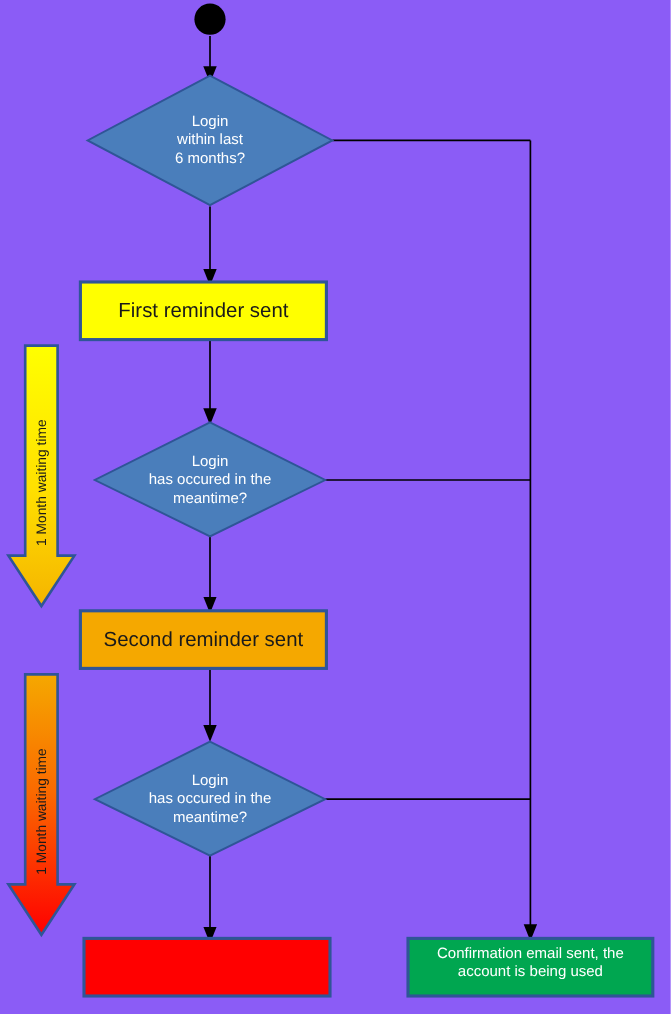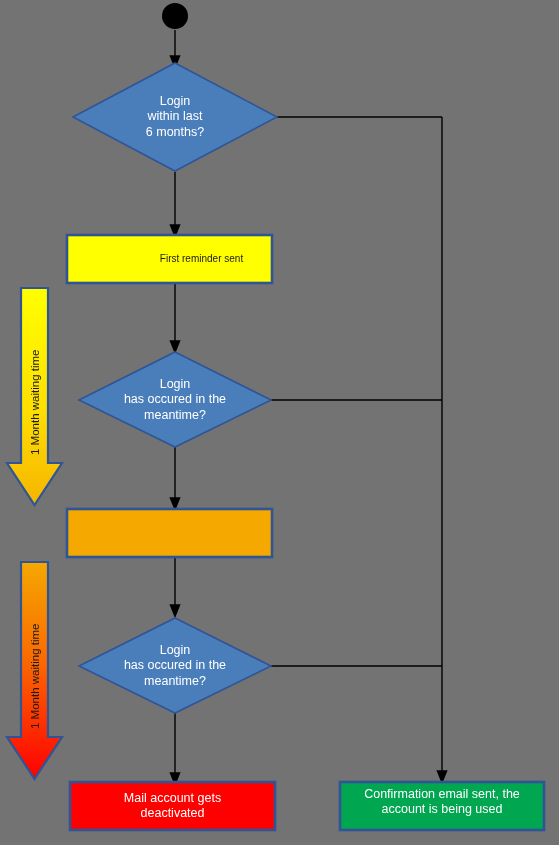--- a/index.html
+++ b/index.html
@@ -7,21 +7,21 @@
     padding: 0;
     background: #ffffff;
   }
   body {
     font-family: "Liberation Sans", sans-serif;
   }
   #canvas {
     position: relative;
     width: 559px;
     height: 845px;
-    background: #737373;
+    background: #8b5cf6;
     overflow: hidden;
   }
   svg.layer {
     position: absolute;
     left: 0;
     top: 0;
     width: 559px;
     height: 845px;
   }
   .node-label {
@@ -32,23 +32,22 @@
     text-align: center;
     line-height: 1.22;
     pointer-events: none;
     white-space: pre-line;
   }
   .diamond-label {
     font-size: 12.5px;
     color: #ffffff;
   }
   .box-label-dark {
-    font-size: 10px;
+    font-size: 17px;
     color: #1a1a1a;
-    margin-left: 32px;
   }
   .box-label-light {
     font-size: 12.5px;
     color: #ffffff;
   }
   .vtext {
     position: absolute;
     font-size: 11.5px;
     color: #1a1a1a;
     white-space: nowrap;
@@ -121,27 +120,26 @@
   <div class="node-label diamond-label" style="left:85px; top:70px; width:180px; height:94px;">Login
 within last
 6 months?</div>
 
   <div class="node-label box-label-dark" style="left:69px; top:237px; width:201px; height:44px;">First reminder sent</div>
 
   <div class="node-label diamond-label" style="left:85px; top:360px; width:180px; height:80px;">Login
 has occured in the
 meantime?</div>
 
+  <div class="node-label box-label-dark" style="left:69px; top:511px; width:201px; height:44px;">Second reminder sent</div>
 
   <div class="node-label diamond-label" style="left:85px; top:626px; width:180px; height:80px;">Login
 has occured in the
 meantime?</div>
 
-  <div class="node-label box-label-light" style="left:72px; top:784px; width:201px; height:44px;">Mail account gets
-deactivated</div>
 
   <div class="node-label box-label-light" style="left:342px; top:784px; width:200px; height:36px;">Confirmation email sent, the
 account is being used</div>
 
   <div class="vtext" style="left:29px; top:455px; transform: rotate(-90deg);">1 Month waiting time</div>
 
   <div class="vtext" style="left:29px; top:729px; transform: rotate(-90deg);">1 Month waiting time</div>
 
 </div>
 

